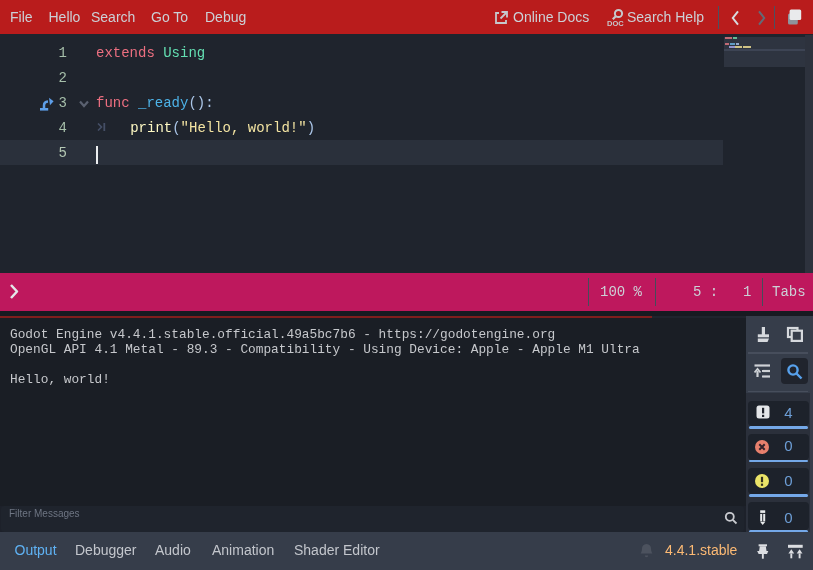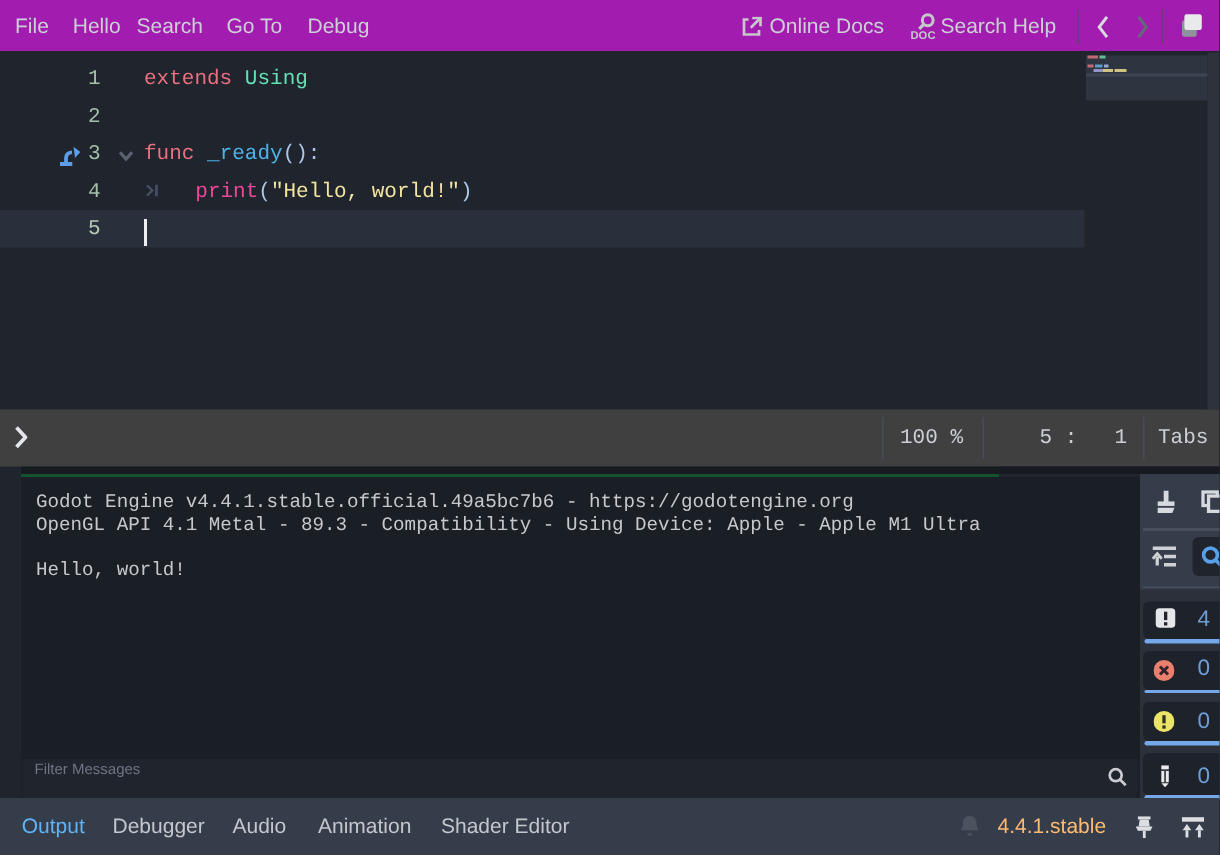--- a/index.html
+++ b/index.html
@@ -1,38 +1,38 @@
 <!DOCTYPE html>
 <html><head><meta charset="utf-8"><style>
 *{margin:0;padding:0;box-sizing:border-box}
 html,body{width:813px;height:570px;background:#1f242d;font-family:"Liberation Sans",sans-serif;overflow:hidden;-webkit-font-smoothing:antialiased}
 .a{position:absolute}
 body{position:relative}
 
-#menubar{left:0;top:0;width:813px;height:34px;background:#a21caf;color:#ccd0d6;font-size:14px}
+#menubar{left:0;top:0;width:813px;height:34px;background:#b91c1c;color:#ccd0d6;font-size:14px}
 #menubar span.mi{position:absolute;top:9px}
 .vsep{position:absolute;width:1px;background:#4a5161}
 
 #editor{left:0;top:35px;width:813px;height:238px;background:#1f242d}
 #curline{left:0;top:105px;width:723px;height:25px;background:#2a303b}
 .crow{position:absolute;left:0;width:723px;height:25px;line-height:25px;font-family:"Liberation Mono",monospace;font-size:14px;white-space:pre;color:#cdced2}
 .lnum{position:absolute;width:31px;text-align:right;font-family:"Liberation Mono",monospace;font-size:14px;line-height:25px;color:#a6bfaa}
-.kw{color:#ec6f80}.typ{color:#63dfb2}.fn{color:#4db3e8}.sym{color:#abc6e8}.gfn{color:#ec4899}.str{color:#f3e4a2}
+.kw{color:#ec6f80}.typ{color:#63dfb2}.fn{color:#4db3e8}.sym{color:#abc6e8}.gfn{color:#fef9c3}.str{color:#f3e4a2}
 #cursor{left:96px;top:110.5px;width:2px;height:18px;background:#eceef0}
 
 #mm-grab{left:724px;top:1.8px;width:81px;height:30px;background:#2e3440}
 #mm-band{left:724px;top:14.2px;width:81px;height:1.8px;background:#3d4454}
 .mk{position:absolute;height:1.9px}
 #vscroll{left:805px;top:0;width:8px;height:238px;background:#2d323d}
 
-#statusbar{left:0;top:273px;width:813px;height:38px;background:#404040;color:#ccd0d6}
+#statusbar{left:0;top:273px;width:813px;height:38px;background:#be185d;color:#ccd0d6}
 #statusbar .st{position:absolute;top:0;height:38px;line-height:38px;font-family:"Liberation Mono",monospace;font-size:14px}
 #statusbar .vsep{top:5px;height:28px;background:#454c5a}
 
-#dock{left:14px;top:311px;width:652px;height:259px;background:#14532d}
+#dock{left:0;top:311px;width:652px;height:259px;background:#7f1d1d}
 #outbg{left:0;top:7px;width:746px;height:187.5px;background:#1a1e25}
 .oline{position:absolute;left:10px;font-family:"Liberation Mono",monospace;font-size:12.8px;color:#c6c8cc;white-space:pre;line-height:15.2px}
 #filterrow{left:1px;top:195px;width:743px;height:25.5px;background:#1f242d;border-radius:3px}
 #filterrow span{position:absolute;left:8px;top:2px;font-size:10px;color:#6e7583}
 
 .rbtn{position:absolute;left:748px;width:60.5px;height:25.5px;background:#1d222b;border-radius:4px}
 .runder{position:absolute;left:748.5px;width:59.5px;height:2.8px;background:#74a8e8;border-radius:1.5px}
 .rnum{position:absolute;left:776px;width:25px;text-align:center;font-size:15px;color:#6d9ed6;height:25.5px;line-height:23px}
 .hsep{position:absolute;left:748px;width:60px;height:1.5px;background:#474e5c}
 

